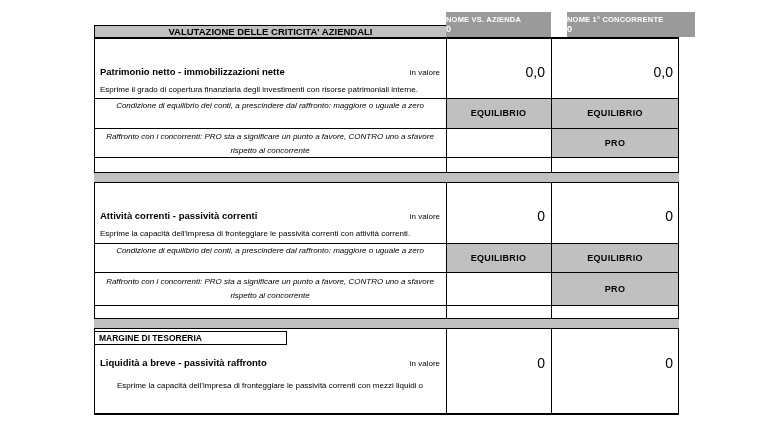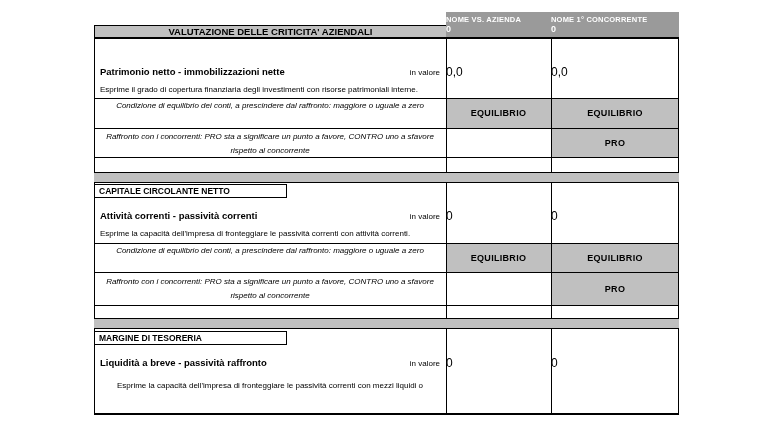--- a/index.html
+++ b/index.html
@@ -29,22 +29,22 @@
     font-size:8.5px;font-weight:bold;line-height:12px;padding-left:4px;
     white-space:nowrap;overflow:hidden;
   }
   .metricline{
     position:absolute;left:100px;width:340px;height:12px;z-index:2;
     display:flex;justify-content:space-between;align-items:baseline;
   }
   .metric{font-size:9.5px;font-weight:bold;white-space:nowrap;}
   .unit{font-size:8px;}
   .valcell{
-    position:absolute;height:12px;line-height:12px;text-align:left;
-    font-size:12px;z-index:2;
+    position:absolute;height:12px;line-height:12px;text-align:right;
+    font-size:14px;z-index:2;
   }
   .desc{position:absolute;font-size:8px;z-index:2;line-height:10px;}
   .desc-center{left:94px;width:352px;text-align:center;}
   .ital{
     position:absolute;left:94px;width:352px;text-align:center;
     font-style:italic;font-size:8px;z-index:2;line-height:10px;
   }
   .statuscell{
     position:absolute;background:#c0c0c0;z-index:2;
     display:flex;align-items:center;justify-content:center;
@@ -57,21 +57,21 @@
 </style>
 </head>
 <body>
 
 <div id="canvas">
 
   <div class="hdrcell" style="left:446px;width:105px;">
     <div class="hdrlabel">NOME VS. AZIENDA</div>
     <div class="hdrval">0</div>
   </div>
-  <div class="hdrcell" style="left:551px;width:128px;">
+  <div class="hdrcell" style="left:567px;width:128px;">
     <div class="hdrlabel">NOME 1° CONCORRENTE</div>
     <div class="hdrval">0</div>
   </div>
 
   <div class="titlebar">
     <span>VALUTAZIONE DELLE CRITICITA' AZIENDALI</span>
   </div>
 
   <div class="vline" style="left:94px;top:25px;height:390px;"></div>
   <div class="vline" style="left:446px;top:37px;height:378px;"></div>
@@ -99,23 +99,20 @@
   <div class="statuscell" style="left:551px;top:98px;width:128px;height:30px;">EQUILIBRIO</div>
   <div class="ital" style="top:101px;">Condizione di equilibrio dei conti, a prescindere dal raffronto: maggiore o uguale a zero</div>
 
   <div class="statuscell" style="left:551px;top:128px;width:128px;height:29px;">PRO</div>
   <div class="valcell" style="left:446px;top:128px;width:105px;height:29px;"></div>
   <div class="ital" style="top:132px;">Raffronto con i concorrenti: PRO sta a significare un punto a favore, CONTRO uno a sfavore</div>
   <div class="ital" style="top:146px;">rispetto al concorrente</div>
 
   <div class="band" style="top:172px;"></div>
 
-  <div class="secbox" style="top:184px;">
-    <span>CAPITALE CIRCOLANTE NETTO</span>
-  </div>
   <div class="metricline" style="top:210px;">
     <span class="metric">Attività correnti - passività correnti</span>
     <span class="unit">in valore</span>
   </div>
   <div class="valcell" style="left:446px;top:210px;width:99px;">0</div>
   <div class="valcell" style="left:551px;top:210px;width:122px;">0</div>
   <div class="desc" style="left:100px;top:229px;width:344px;">Esprime la capacità dell'impresa di fronteggiare le passività correnti con attività correnti.</div>
 
   <div class="statuscell" style="left:446px;top:243px;width:105px;height:29px;">EQUILIBRIO</div>
   <div class="statuscell" style="left:551px;top:243px;width:128px;height:29px;">EQUILIBRIO</div>

